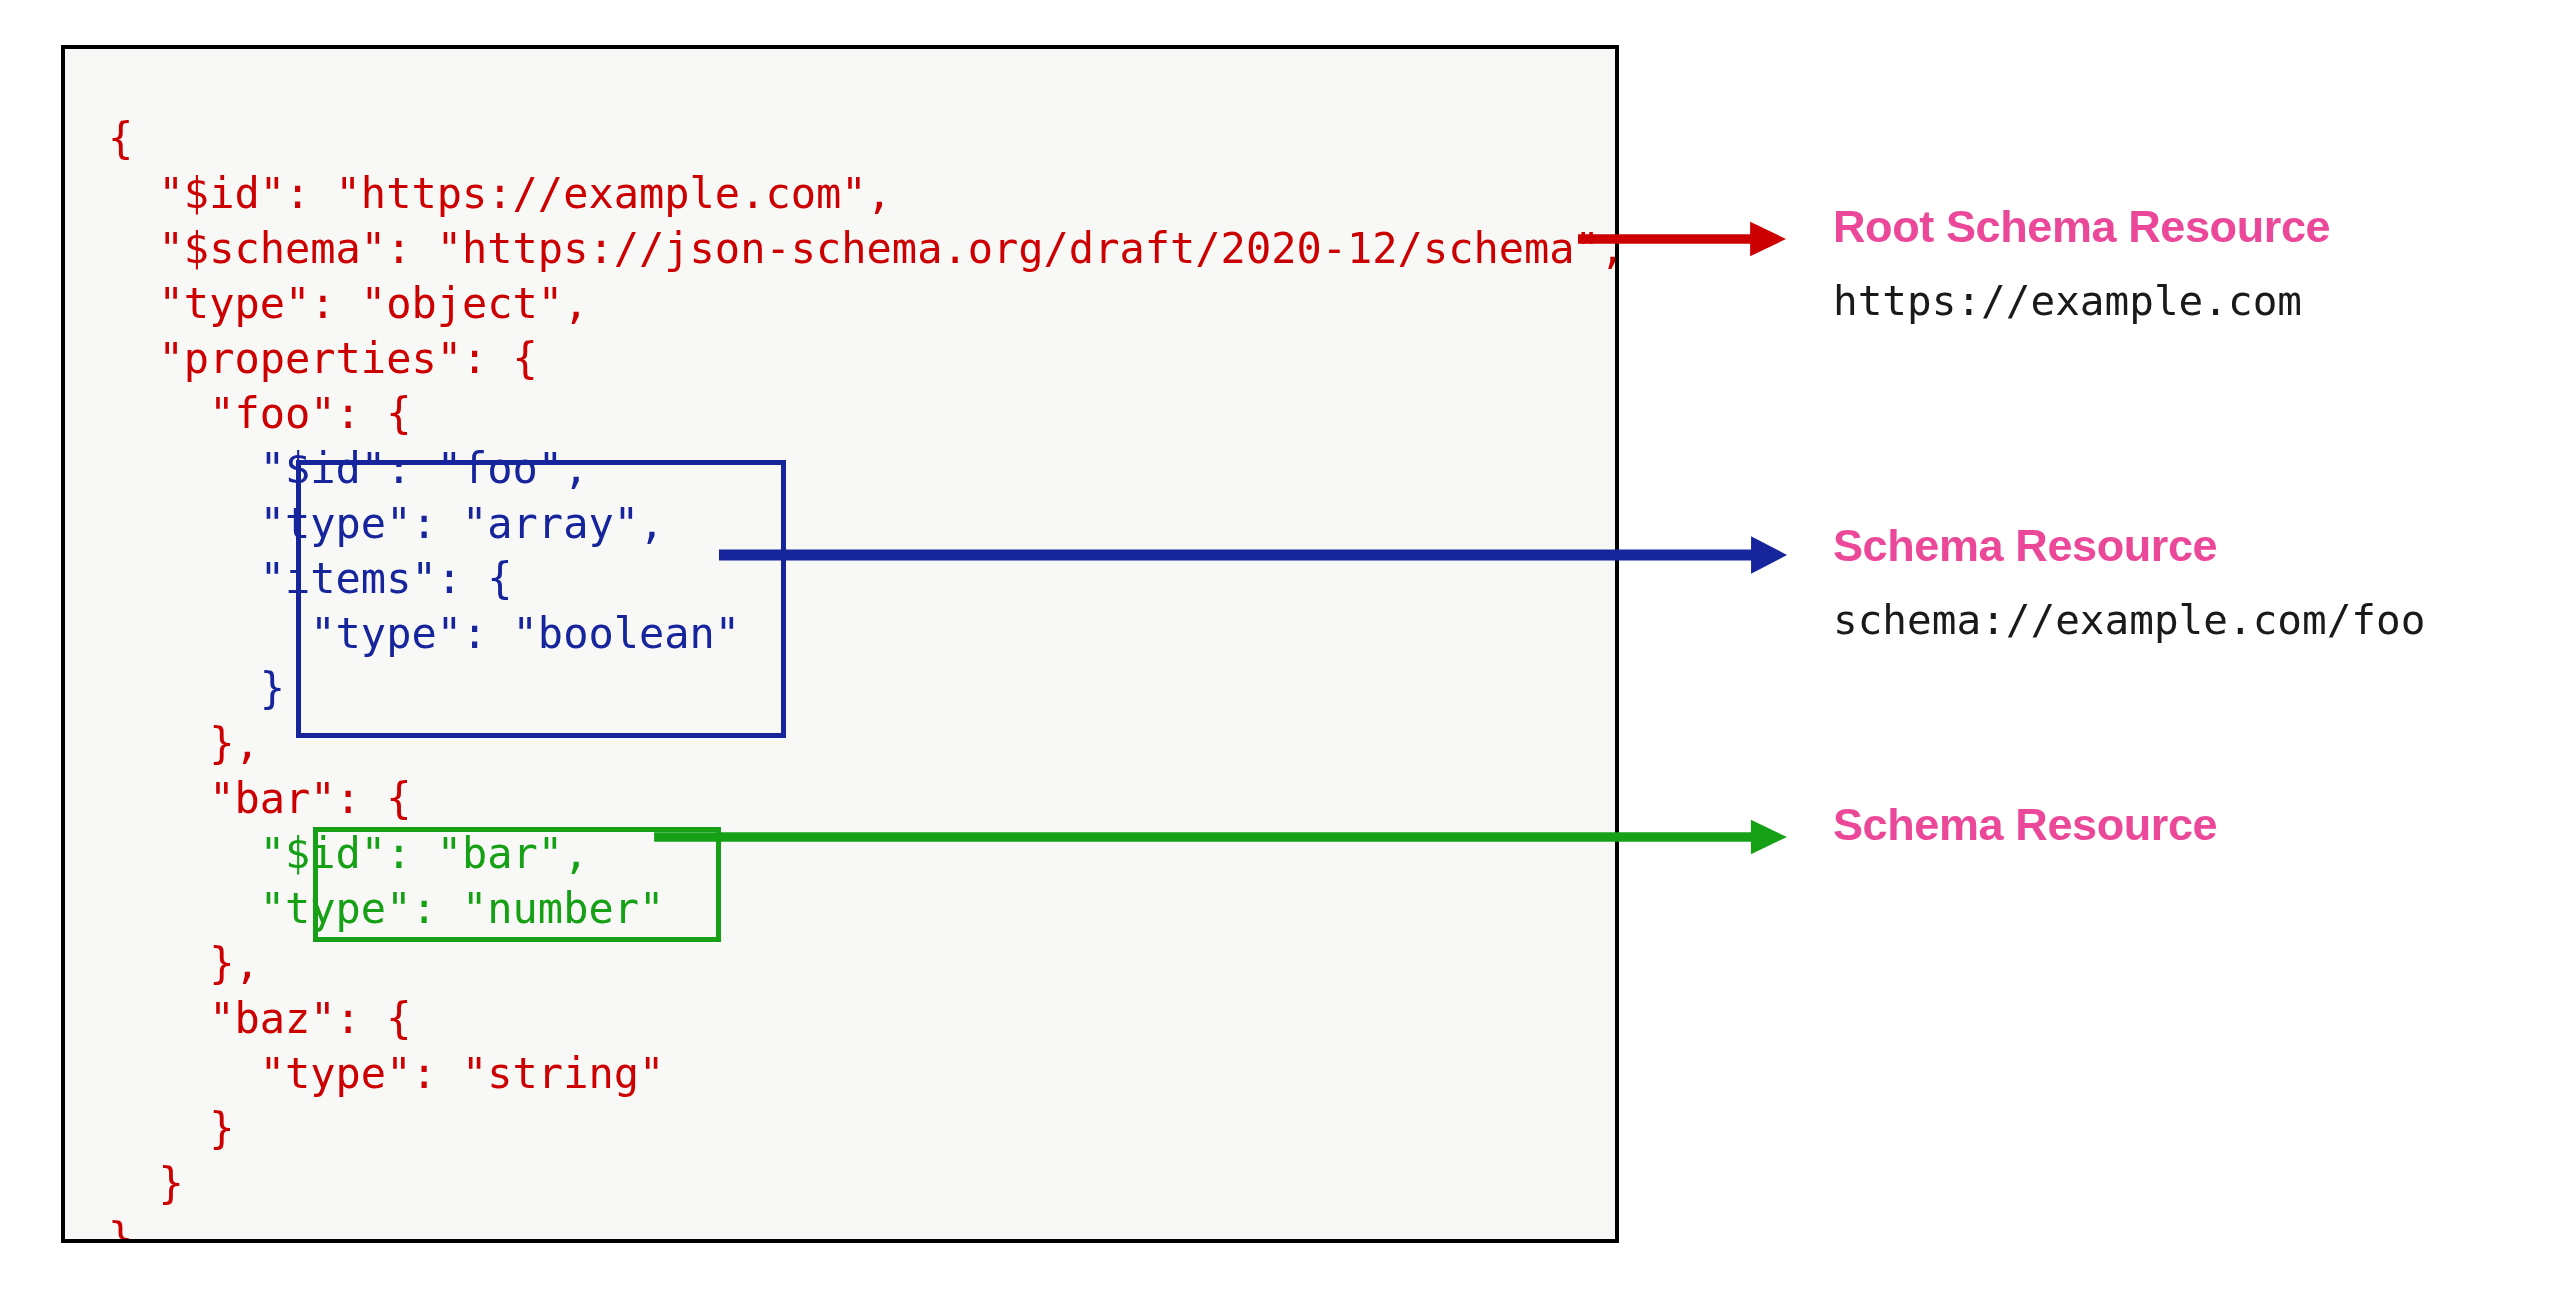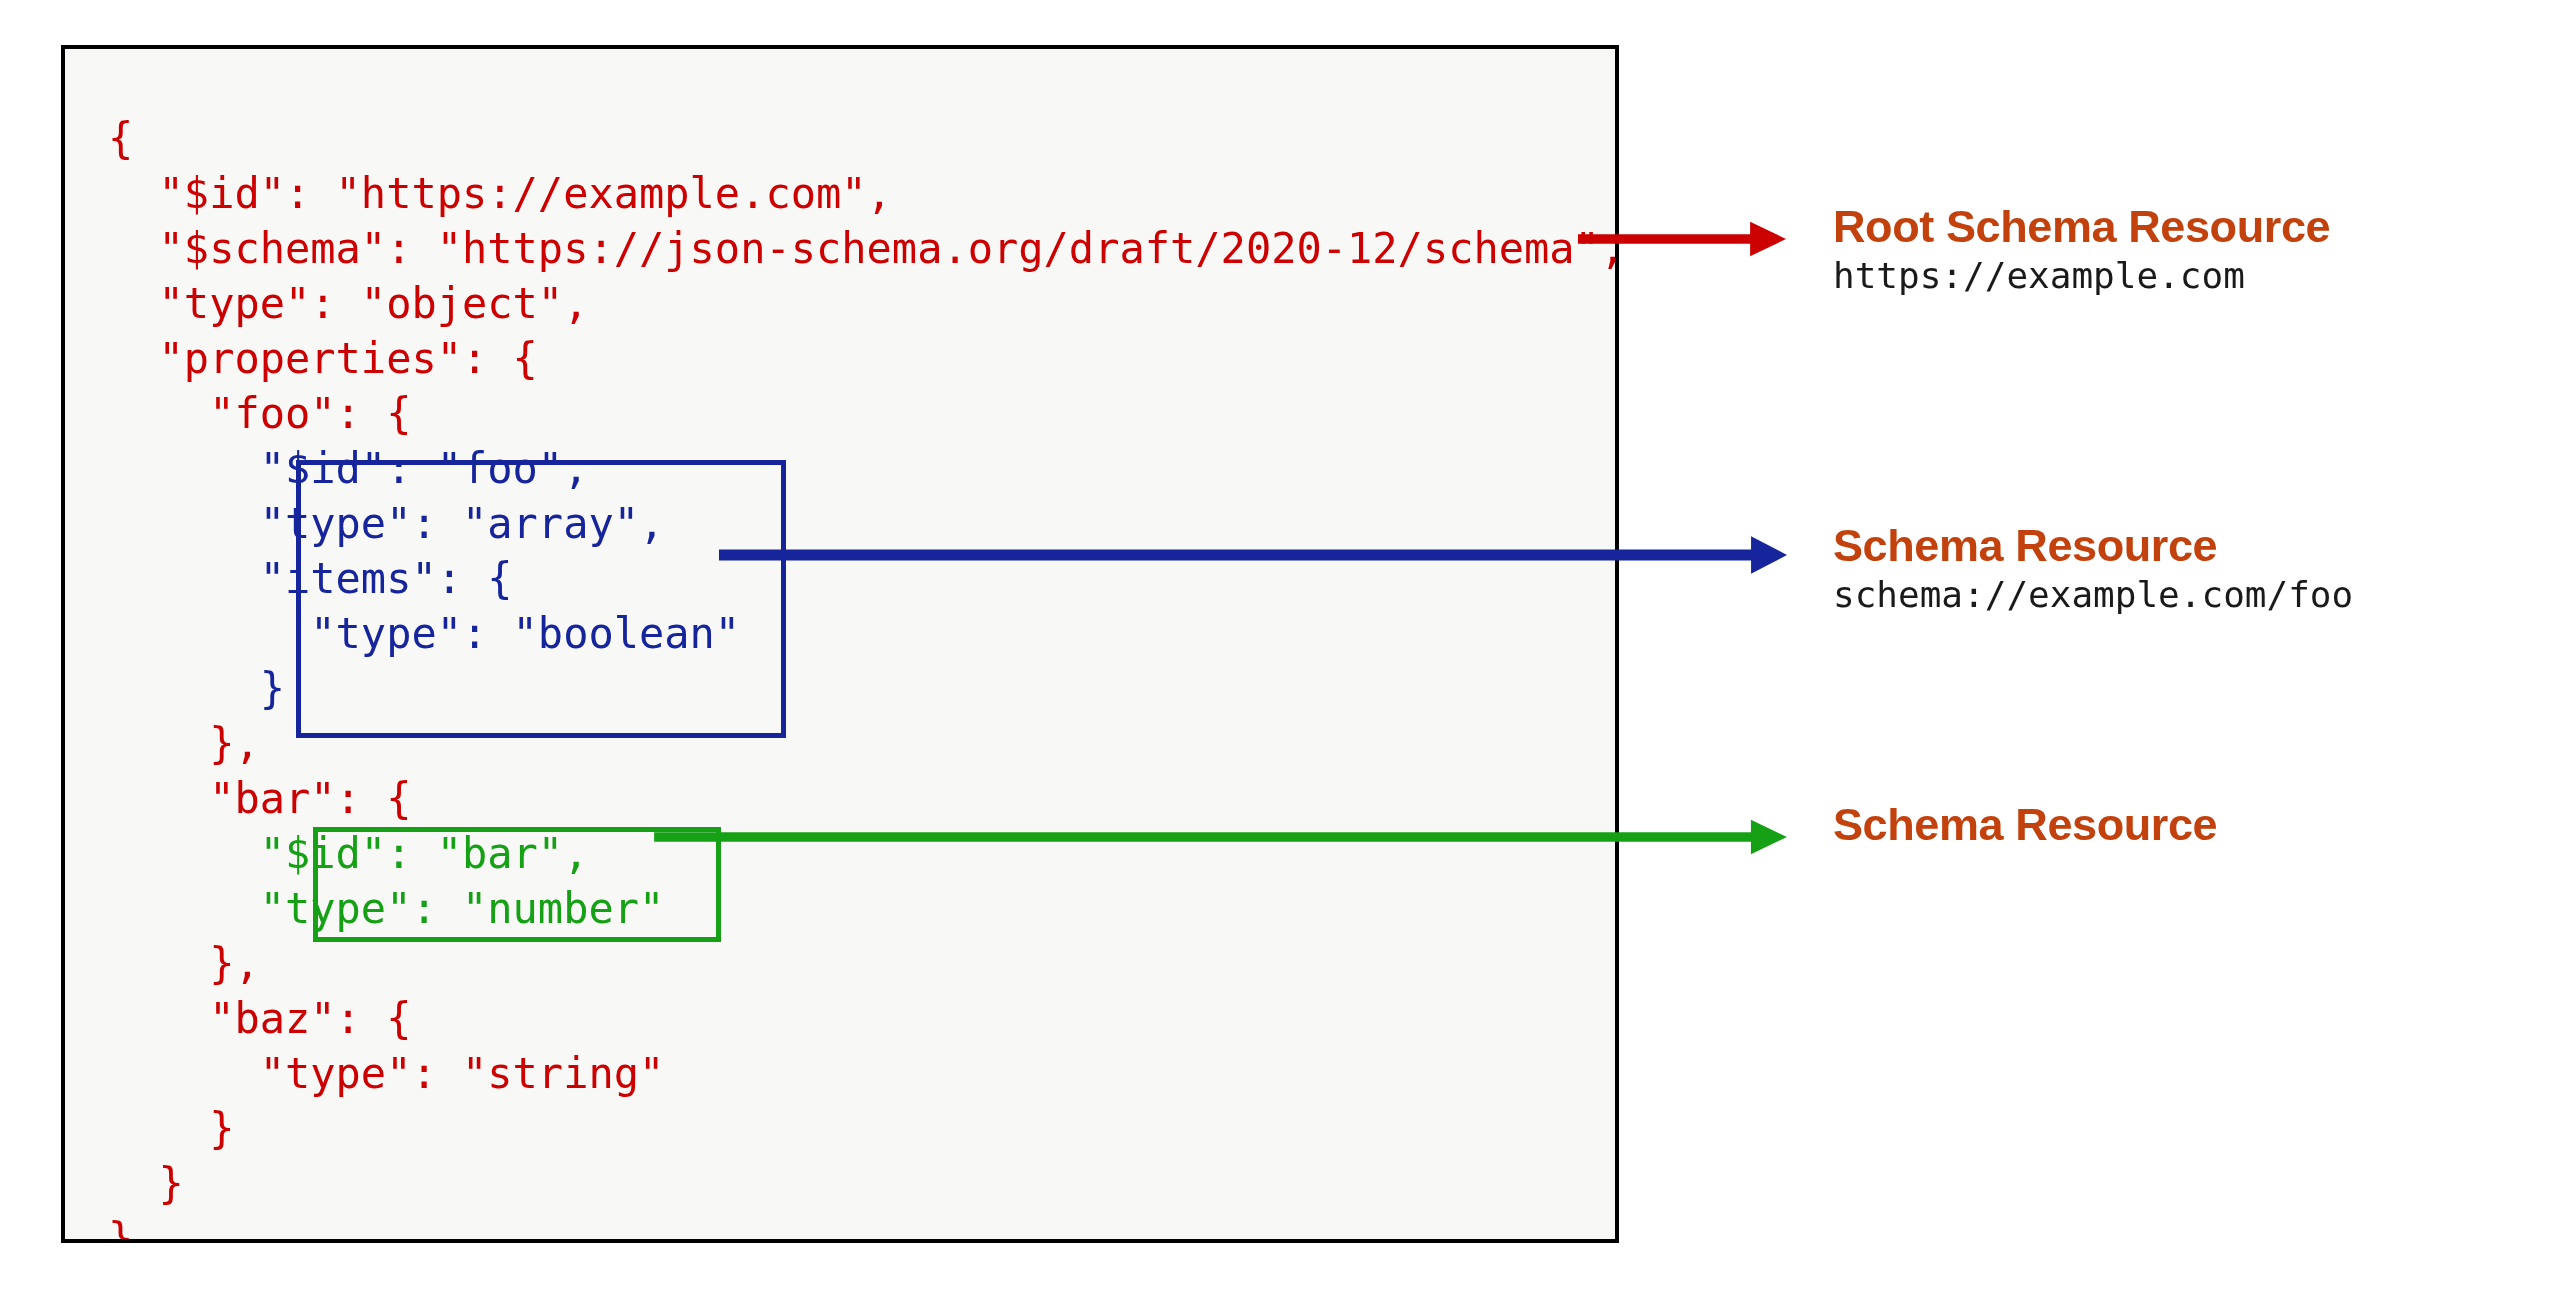--- a/index.html
+++ b/index.html
@@ -87,29 +87,30 @@
   }
   #anno-root { top: 200px; }
   #anno-foo  { top: 519px; }
   #anno-bar  { top: 798px; }
 
   .anno-title {
     font-family: "Liberation Sans", sans-serif;
     font-weight: bold;
     font-size: 45px;
     line-height: 53px;
-    color: #c2410c;
+    color: #ec4899;
     letter-spacing: -0.4px;
     white-space: nowrap;
   }
   .anno-url {
     font-family: "DejaVu Sans Mono", monospace;
-    font-size: 36px;
+    font-size: 41px;
     line-height: 45px;
     color: #1a1a1a;
+    margin-top: 26px;
     white-space: nowrap;
   }
 </style>
 </head>
 <body>
 
 <div id="code-panel">
 
   <pre id="code-listing"><span class="ln c-red">{</span><span class="ln c-red">  "$id": "https://example.com",</span><span class="ln c-red">  "$schema": "https://json-schema.org/draft/2020-12/schema",</span><span class="ln c-red">  "type": "object",</span><span class="ln c-red">  "properties": {</span><span class="ln c-red">    "foo": {</span><span class="ln c-blue">      "$id": "foo",</span><span class="ln c-blue">      "type": "array",</span><span class="ln c-blue">      "items": {</span><span class="ln c-blue">        "type": "boolean"</span><span class="ln c-blue">      }</span><span class="ln c-red">    },</span><span class="ln c-red">    "bar": {</span><span class="ln c-green">      "$id": "bar",</span><span class="ln c-green">      "type": "number"</span><span class="ln c-red">    },</span><span class="ln c-red">    "baz": {</span><span class="ln c-red">      "type": "string"</span><span class="ln c-red">    }</span><span class="ln c-red">  }</span><span class="ln c-red">}</span></pre>
 

